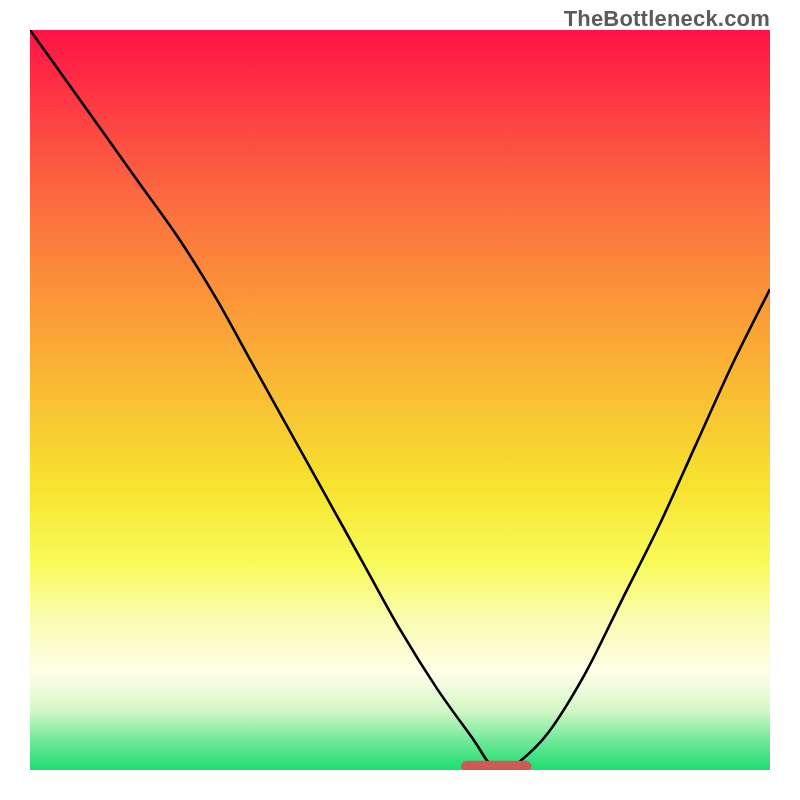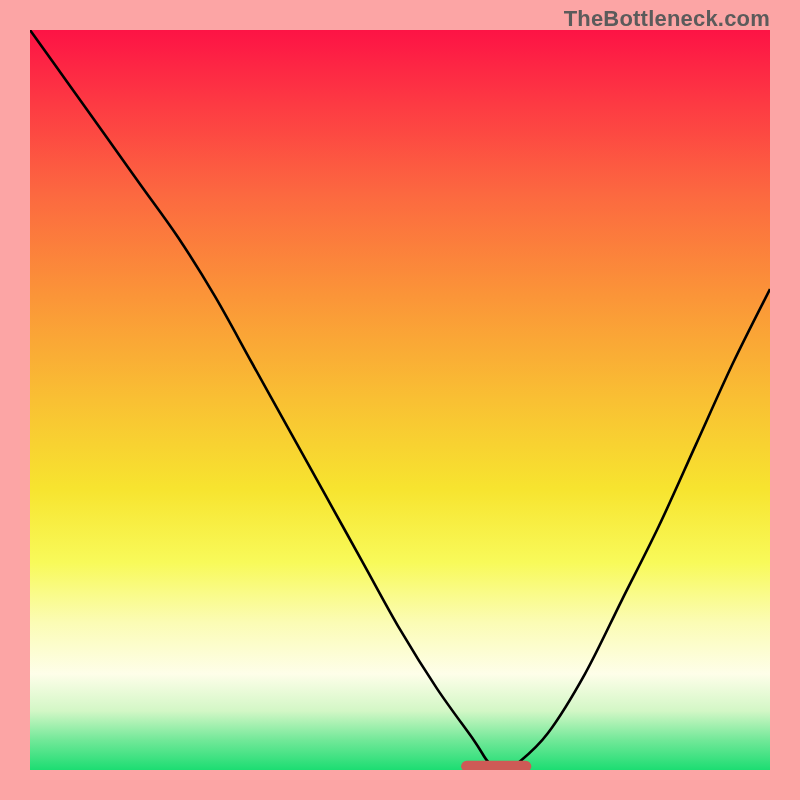--- a/index.html
+++ b/index.html
@@ -1,16 +1,16 @@
 <!DOCTYPE html>
 <html><head>
 <meta charset="utf-8">
 <style>
   html,body{margin:0;padding:0;width:800px;height:800px;overflow:hidden;background:#000;font-family:Arial,Helvetica,sans-serif;}
-  .frame{position:absolute;left:0;top:0;width:800px;height:800px;background:#fca5a5;}
+  .frame{position:absolute;left:0;top:0;width:800px;height:800px;background:#ffffff;}
   .plot{position:absolute;left:30px;top:30px;width:740px;height:740px;overflow:hidden;}
   .grad{position:absolute;left:0;top:0;width:740px;height:740px;background:linear-gradient(to bottom,#fd1345 0%,#fd3a43 10%,#fc6840 22%,#fb9538 36%,#f9c033 50%,#f7e42f 62%,#f8fa5a 72%,#fbfcb4 80%,#fefee9 87%,#d3f7c6 92%,#71e898 96%,#1cdd72 100%);}  
   .wm{position:absolute;right:30px;top:6px;color:#5b5b5b;font-size:22px;font-weight:600;letter-spacing:0.2px;}
   svg.curve{position:absolute;left:0;top:0;width:740px;height:740px;}
   svg .main{stroke:#000;stroke-width:2.6;fill:none;}
   svg .bar{stroke:#ce5a56;stroke-width:11;stroke-linecap:round;}
 </style>
 </head>
 <body>
 

